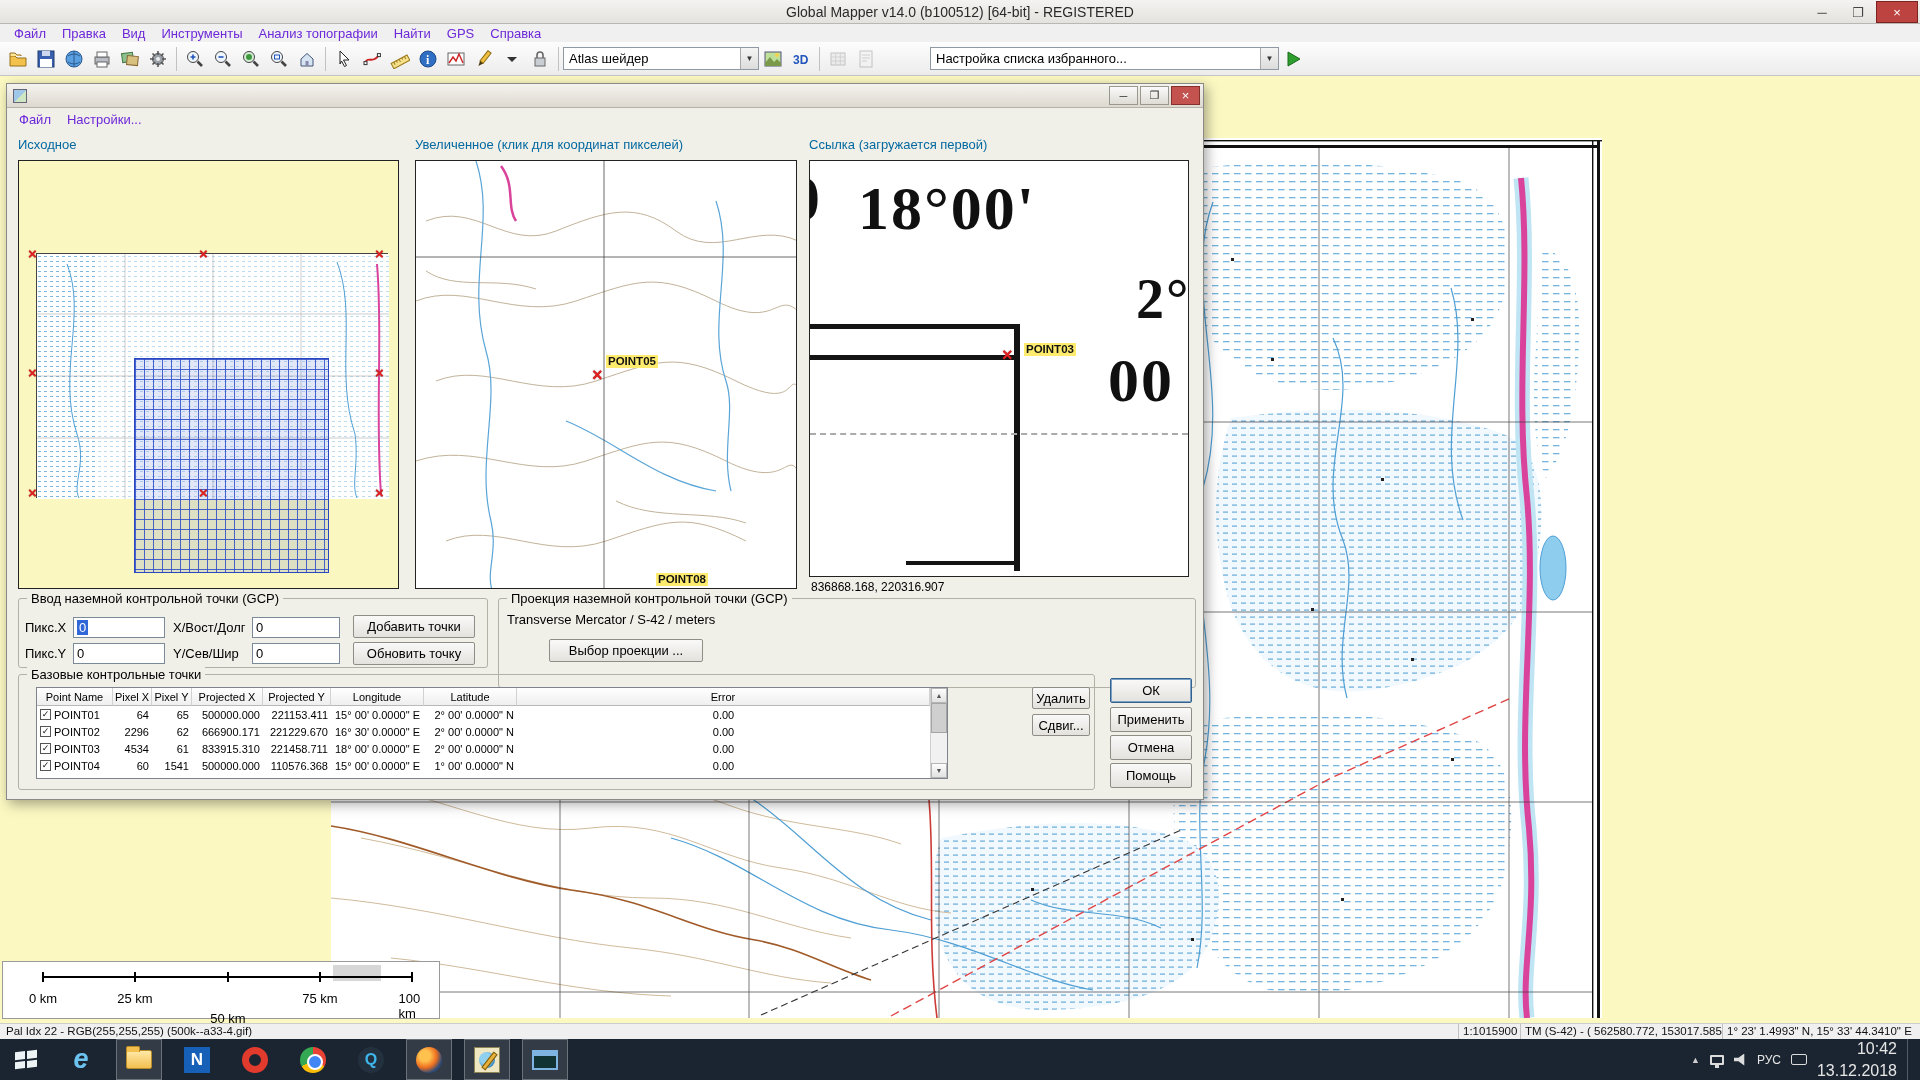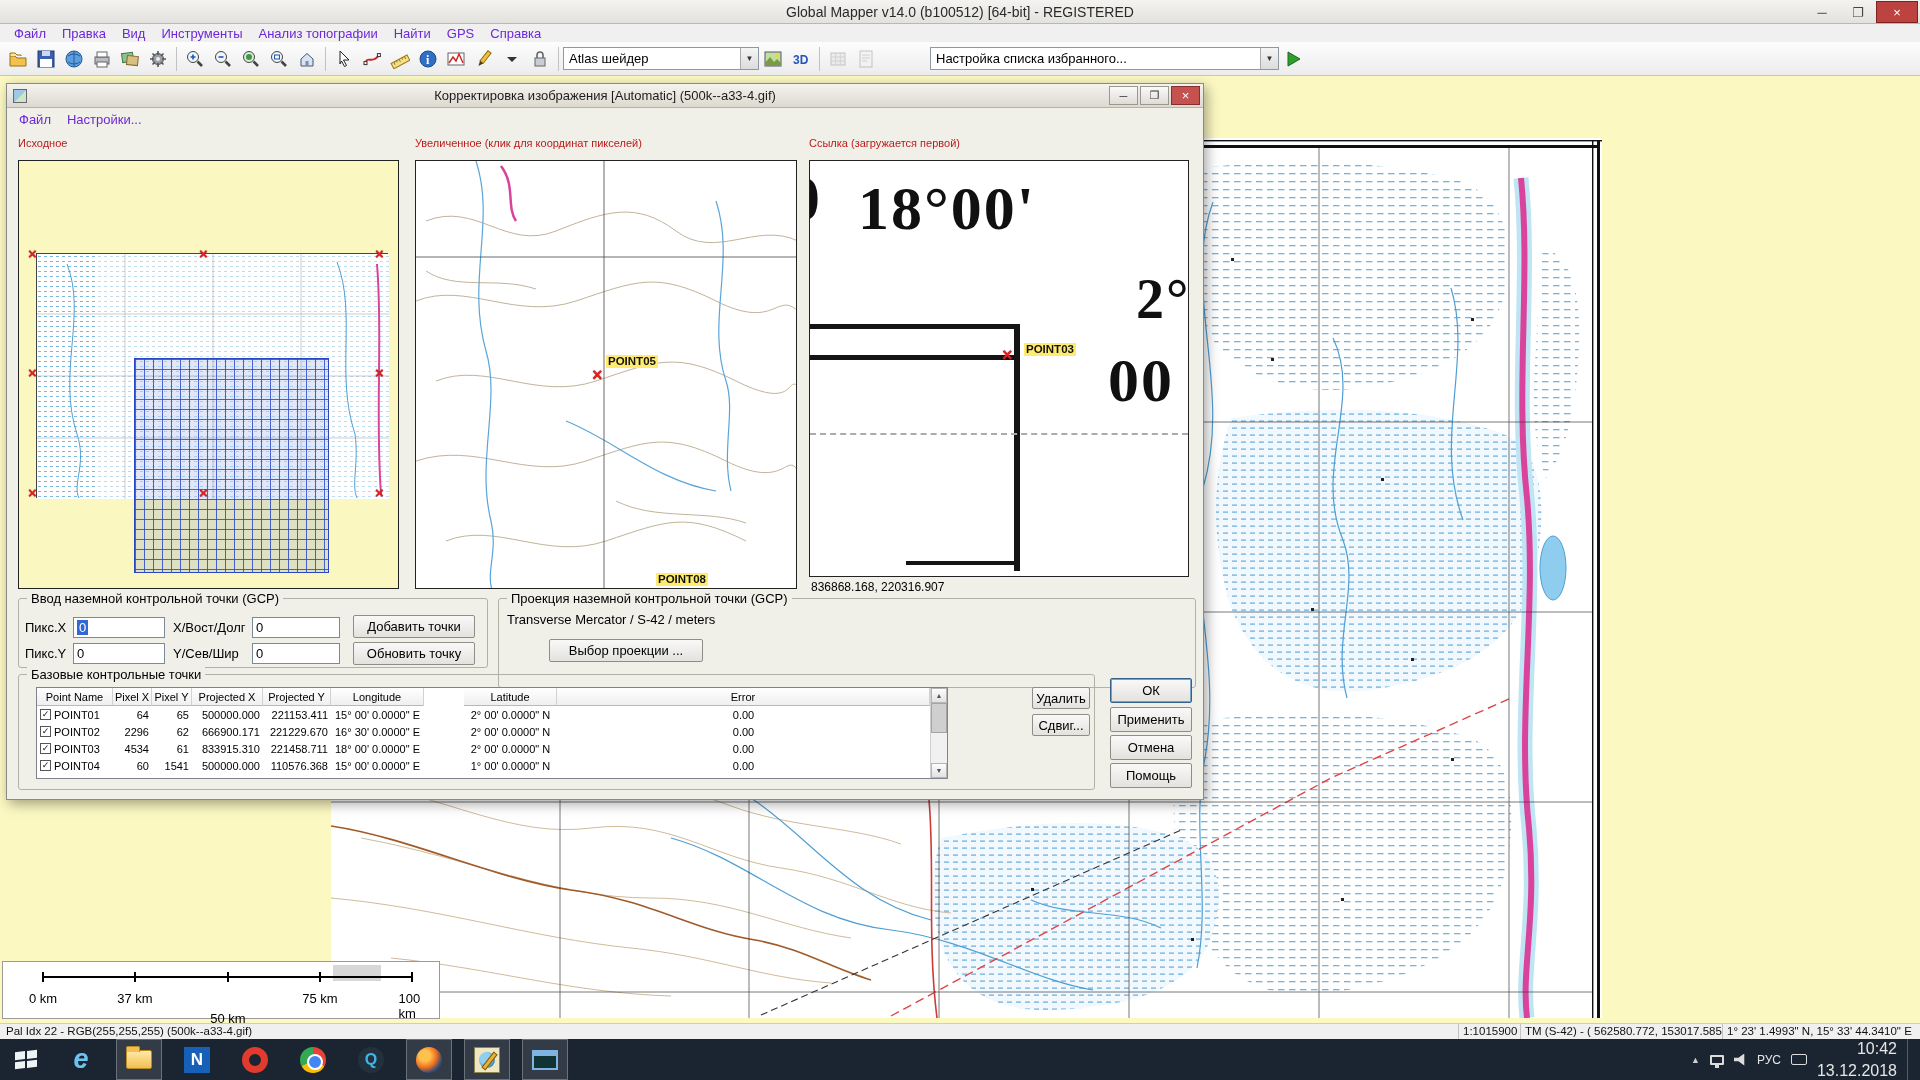--- a/index.html
+++ b/index.html
@@ -50,21 +50,21 @@
     background:linear-gradient(#f5f3ef,#ddd9d0); border-bottom:1px solid #b5b2aa; }
   .dlg-ico { position:absolute; left:6px; top:5px; width:14px; height:14px;
     background:linear-gradient(135deg,#9fc7e8 50%,#cfe6c2 50%); border:1px solid #667; }
   .dlg-title { position:absolute; left:0; right:0; top:4px; text-align:center; font-size:13px; color:#1c1c1c; }
   .dlg-caps { position:absolute; right:3px; top:2px; display:flex; gap:2px; }
   .dcap { width:29px; height:19px; background:linear-gradient(#fafafa,#dfdcd5); border:1px solid #9a978f;
     display:flex; align-items:center; justify-content:center; font-size:11px; color:#333; }
   .dcap.close { background:#c4524e; border-color:#85302c; color:#fff; font-size:13px; }
   .dlg-menu { position:absolute; left:0; top:24px; right:0; height:22px; display:flex; align-items:center; padding-left:4px; }
 
-  .panel-label { position:absolute; font-size:11px; color:#b91c1c; }
+  .panel-label { position:absolute; font-size:13px; color:#0369a1; }
   .panel { position:absolute; background:#fff; border:1px solid #222; overflow:hidden; }
   #ref-coords { position:absolute; left:804px; top:496px; font-size:12px; }
 
   .gcp-x { position:absolute; color:#e02222; font-weight:bold; font-size:15px; line-height:13px;
     text-shadow:0 0 1px #7a0c0c; z-index:3; }
   .gcp-x.big { font-size:18px; }
   .pt-label { position:absolute; background:#ffec6e; color:#111; font-size:11.5px; font-weight:bold;
     padding:0 2px; line-height:13px; z-index:3; white-space:nowrap; }
 
   #src-thumb { position:absolute; left:17px; top:92px; width:352px; height:245px; background:#fff; border:1px solid #444; }
@@ -93,21 +93,21 @@
   .th { background:linear-gradient(#ffffff,#efefef); border-right:1px solid #d2d2d2; border-bottom:1px solid #b9b9b9;
     font-size:11px; display:flex; align-items:center; justify-content:center; overflow:hidden; white-space:nowrap; }
   .trow { display:flex; height:17px; align-items:center; }
   .tcell { font-size:11px; padding:0 3px; white-space:nowrap; overflow:hidden; }
   .c0 { width:76px; display:flex; align-items:center; gap:3px; }
   .c1 { width:39px; text-align:right; }
   .c2 { width:40px; text-align:right; }
   .c3 { width:71px; text-align:right; }
   .c4 { width:68px; text-align:right; }
   .c5 { width:93px; text-align:center; }
-  .c6 { width:93px; text-align:center;margin-left:40px; }
+  .c6 { width:93px; text-align:right; }
   .c7 { flex:1; text-align:center; }
   .cbx { width:11px; height:11px; border:1px solid #555; background:#fff; font-size:9px; line-height:9px;
     text-align:center; color:#111; flex:0 0 11px; }
   .vscroll { position:absolute; right:0; top:0; bottom:0; width:17px; background:#f1f1f1; border-left:1px solid #d0d0d0; }
   .vs-btn { height:15px; background:linear-gradient(#fdfdfd,#e2e2e2); border:1px solid #b5b5b5;
     font-size:7px; display:flex; align-items:center; justify-content:center; color:#555; }
   .vs-btn.dn { position:absolute; bottom:0; left:0; right:0; }
   .vs-thumb { position:absolute; left:0; right:0; top:15px; height:30px; background:#cfcfcf; border:1px solid #a5a5a5; }
 
   
@@ -429,32 +429,31 @@
     <div id="scalebar">
       <div class="grayrect"></div>
       <div class="line"></div>
       <div class="tick" style="left:39px"></div>
       <div class="tick" style="left:131px"></div>
       <div class="tick" style="left:224px"></div>
       <div class="tick" style="left:316px"></div>
       <div class="tick" style="left:408px"></div>
       <div id="scalebar-labels">
           <span class="sc-label" style="left: 40px;">0 km</span>
-          <span class="sc-label" style="left: 132px;">37 km</span>
+          <span class="sc-label" style="left: 132px;">25 km</span>
           <span class="sc-label" style="left: 225px; margin-top: 20px;">50 km</span>
           <span class="sc-label" style="left: 317px;">75 km</span>
           <span class="sc-label" style="left: 409px;">100 km</span>
         </div>
     </div>
   </div>
 
   <div id="dialog">
     <div class="dlg-tb">
       <div class="dlg-ico"></div>
-      <div class="dlg-title">Корректировка изображения [Automatic] (500k--a33-4.gif)</div>
       <div class="dlg-caps">
         <div class="dcap">─</div>
         <div class="dcap">❐</div>
         <div class="dcap close">×</div>
       </div>
     </div>
     <div class="dlg-menu" id="dialog-menu">
         <span class="mi">Файл</span>
         <span class="mi">Настройки...</span>
       </div>

